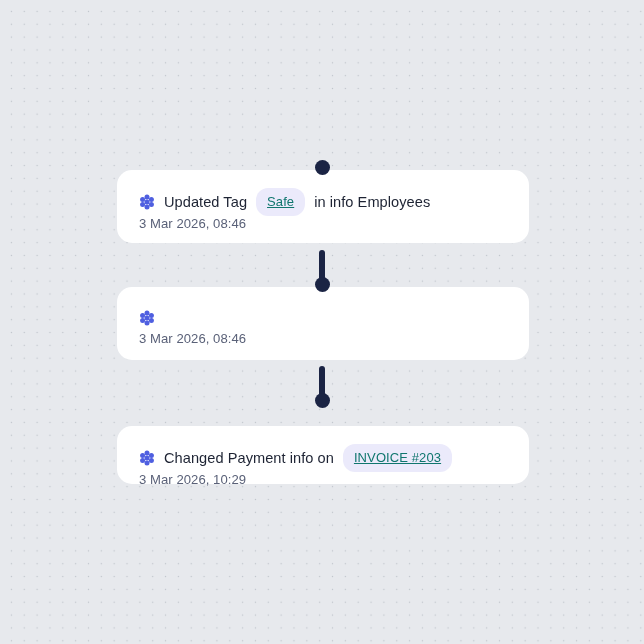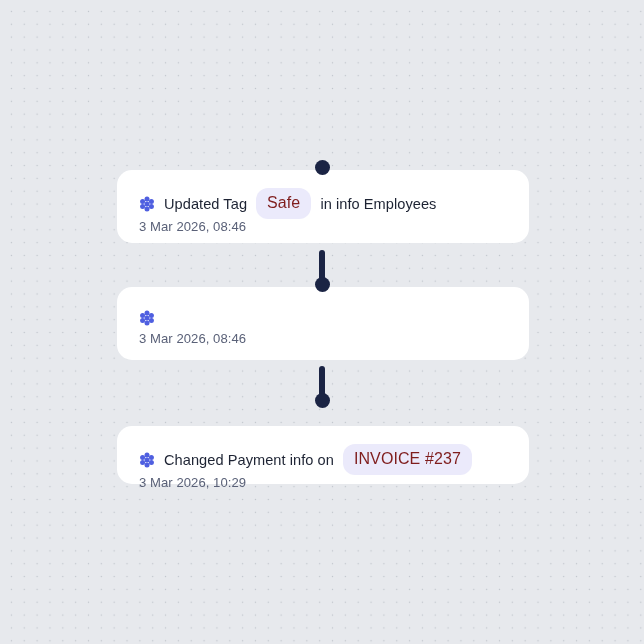--- a/index.html
+++ b/index.html
@@ -104,27 +104,28 @@
     color: #1d2333;
     letter-spacing: 0.05px;
     white-space: nowrap;
   }
   .card-text.lead { margin-right: 9px; }
   .card-text.trail { margin-left: 9px; }
 
   .badge {
     display: inline-block;
     background: #ebeafb;
-    color: #7f1d1d;
-    font-size: 16px;
+    color: #0f766e;
+    font-size: 13px;
     line-height: 1;
     padding: 7px 11px 8px 11px;
     border-radius: 12px;
     white-space: nowrap;
     letter-spacing: 0.1px;
+    text-decoration: underline;
   }
 
   .card-date {
     font-size: 13.1px;
     color: #5a6178;
     letter-spacing: 0.05px;
     white-space: nowrap;
   }
 </style>
 </head>
@@ -194,19 +195,19 @@
             <circle cx="8" cy="2.9" r="2.5"></circle>
             <circle cx="8" cy="13.1" r="2.5"></circle>
             <circle cx="3.6" cy="5.45" r="2.5"></circle>
             <circle cx="12.4" cy="5.45" r="2.5"></circle>
             <circle cx="3.6" cy="10.55" r="2.5"></circle>
             <circle cx="12.4" cy="10.55" r="2.5"></circle>
           </g>
         </svg>
       </span>
       <span class="card-text lead">Changed Payment info on</span>
-      <span class="badge">INVOICE #237</span>
+      <span class="badge">INVOICE #203</span>
 
     </div>
     <div class="card-date">3 Mar 2026, 10:29</div>
   </div>
 
 </div>
 
 </body></html>

